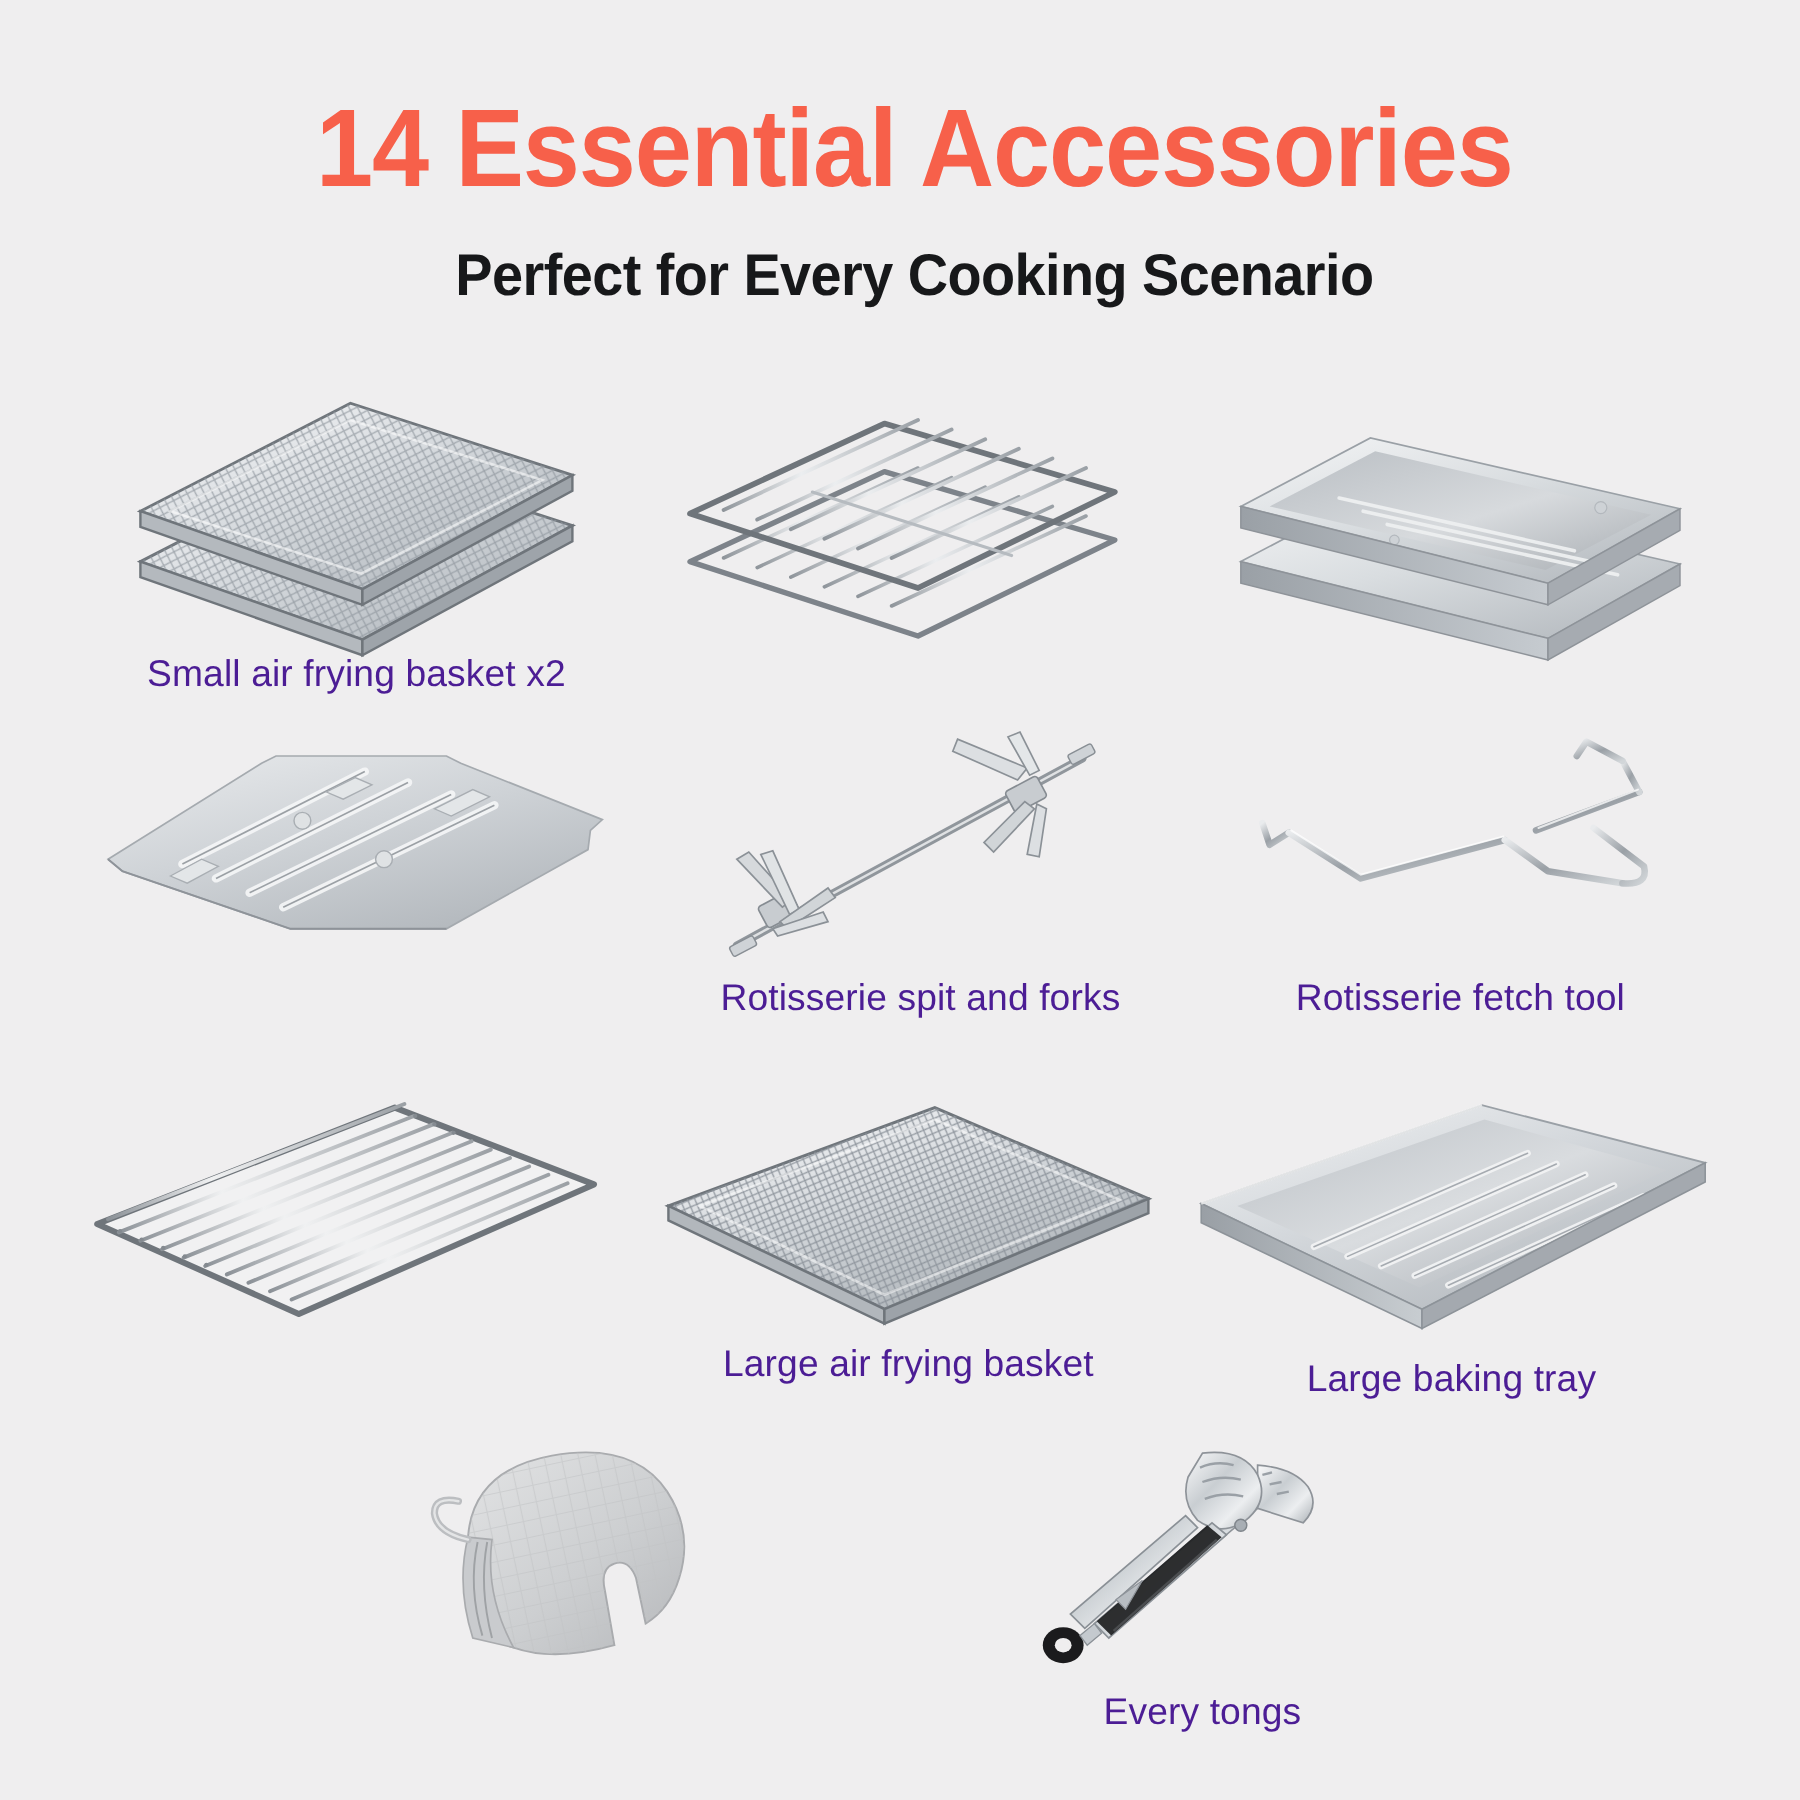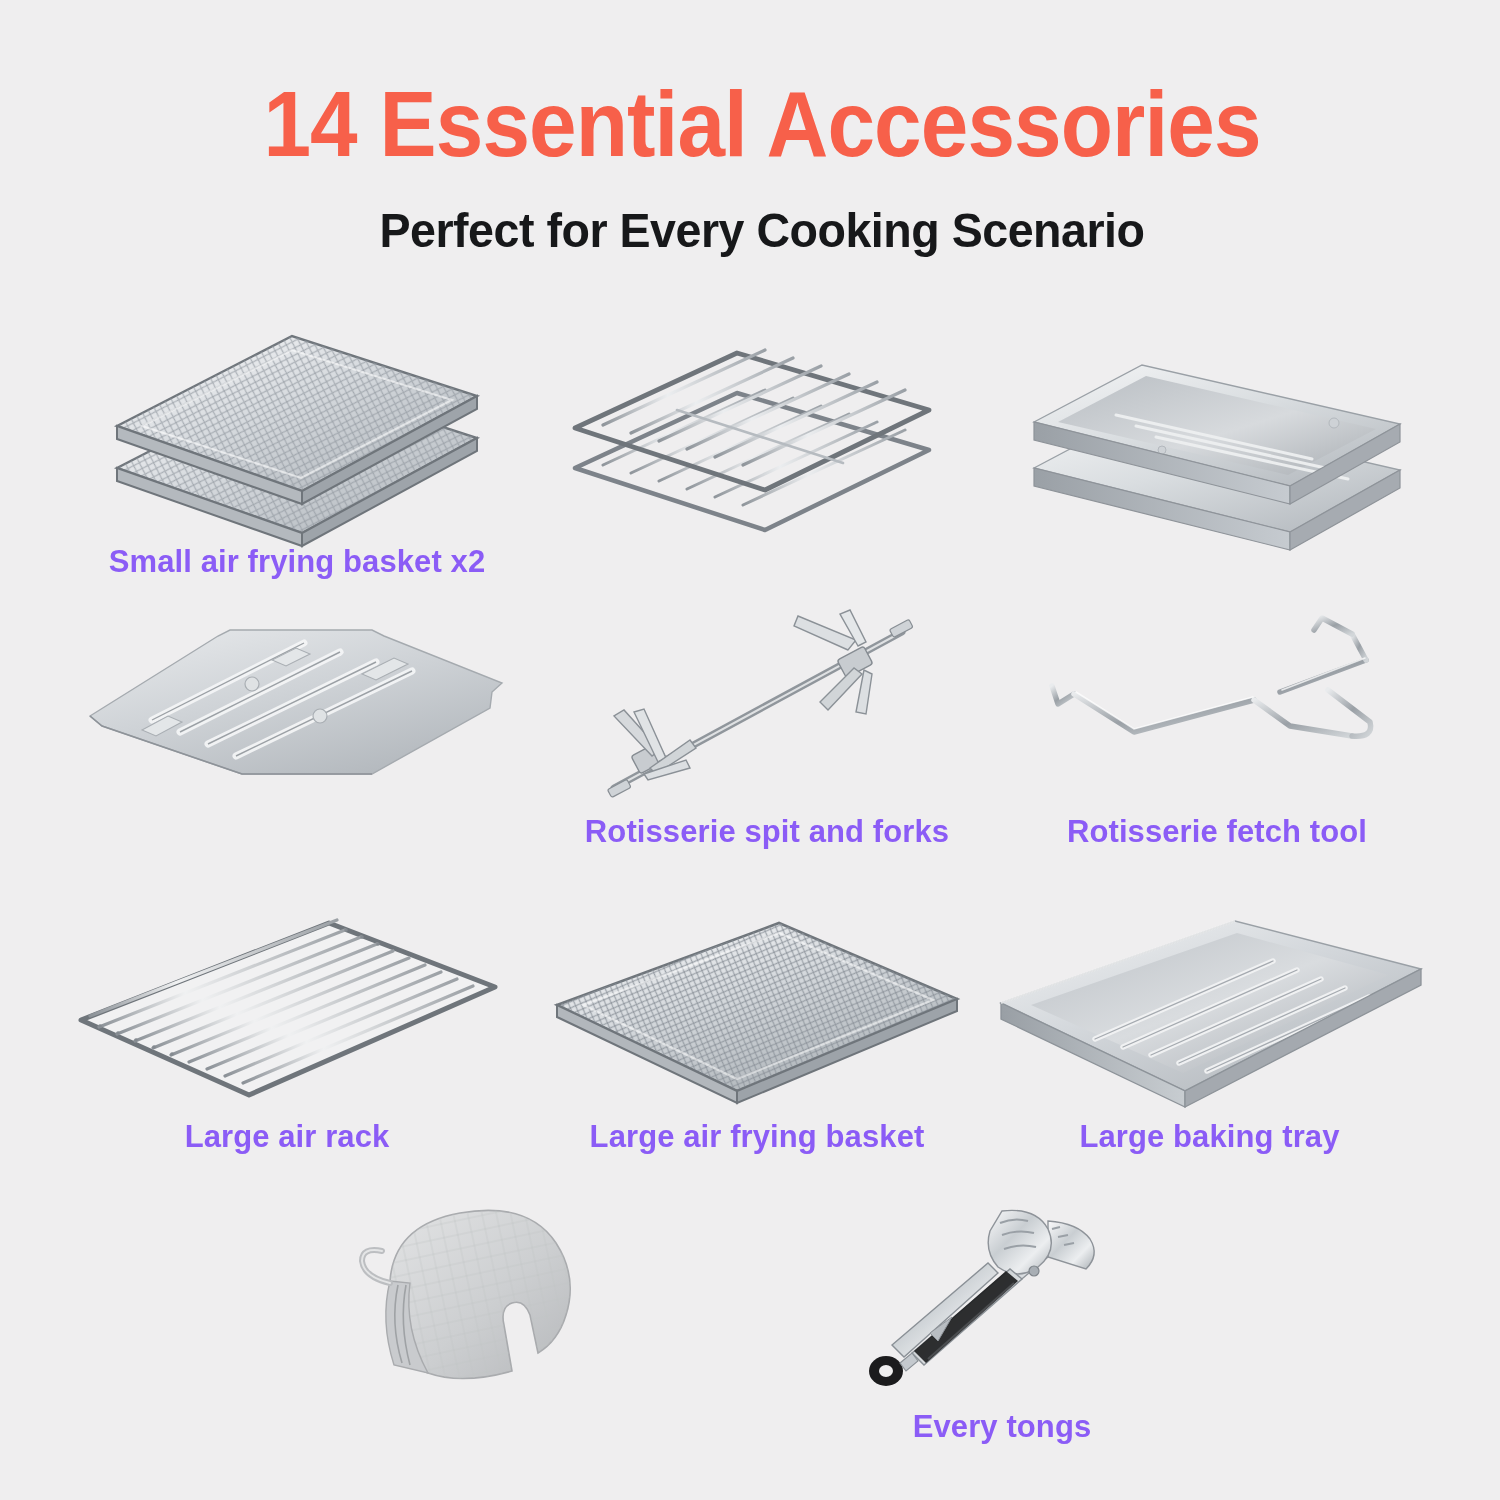--- a/index.html
+++ b/index.html
@@ -32,24 +32,23 @@
     transform:scaleX(.95);
   }
 
   
   .cell{position:absolute;}
   .art{position:absolute;left:0;top:0;width:100%;}
   .caption{
     position:absolute;left:0;width:100%;
     text-align:center;
     font-size:31px;line-height:1;
-    color:#8b5cf6;
+    color:#4c1d95;
     letter-spacing:.1px;
     white-space:nowrap;
-    font-weight:bold;
   }
   svg{display:block;overflow:visible;}
 </style>
 </head>
 <body style="background: rgb(239, 238, 239);">
 
 <div class="page">
 
   <div class="title">14 Essential Accessories</div>
   <div class="subtitle">Perfect for Every Cooking Scenario</div>
@@ -291,21 +290,20 @@
         <circle cx="33" cy="131" r="1.8"></circle>
           <circle cx="51" cy="138" r="1.8"></circle>
           <circle cx="69" cy="145" r="1.8"></circle>
         <circle cx="87" cy="152" r="1.8"></circle>
           <circle cx="105" cy="159" r="1.8"></circle>
         <circle cx="279" cy="35" r="1.8"></circle>
           <circle cx="295" cy="42" r="1.8"></circle>
           <circle cx="311" cy="49" r="1.8"></circle>
       </g>
     </svg>
-    <div class="caption" style="top:226px;">Large air rack</div>
   </div>
 
   <div class="cell" style="left:535px;top:895px;width:420px;height:290px;">
     <svg class="art" viewBox="0 0 420 230" width="420" height="230">
       <defs>
         <linearGradient id="meshB" x1="0" y1="0" x2=".7" y2="1">
           <stop offset="0" stop-color="#fbfbfc"></stop>
             <stop offset=".5" stop-color="#d4d8dc"></stop>
           <stop offset="1" stop-color="#abb1b6"></stop>
         </linearGradient>
@@ -353,21 +351,21 @@
         <path d="M108 144 L286 66"></path>
           <path d="M136 152 L310 75"></path>
           <path d="M164 160 L334 84"></path>
         <path d="M192 168 L358 93"></path>
           <path d="M220 176 L382 102"></path>
       </g>
       <path d="M14 108 L14 124 L198 212 L198 196 Z" fill="url(#ltraySide)" stroke="#8d9399" stroke-width="1.3"></path>
       <path d="M198 196 L198 212 L434 90 L434 74 Z" fill="#a4a9af" stroke="#8d9399" stroke-width="1.3"></path>
       <path d="M14 108 L248 26" fill="none" stroke="#ffffff" stroke-width="2" opacity=".7"></path>
     </svg>
-    <div class="caption" style="top:226px;">Large baking tray</div>
+    <div class="caption" style="top:238px;">Large baking tray</div>
   </div>
 
   <div class="cell" style="left:330px;top:1195px;width:310px;height:280px;">
     <svg class="art" viewBox="0 0 310 230" width="310" height="230">
       <defs>
         <linearGradient id="gloveG" x1="0" y1="0" x2="1" y2="1">
           <stop offset="0" stop-color="#e2e3e4"></stop>
             <stop offset=".55" stop-color="#cdcfd1"></stop>
           <stop offset="1" stop-color="#b6b8bb"></stop>
         </linearGradient>

